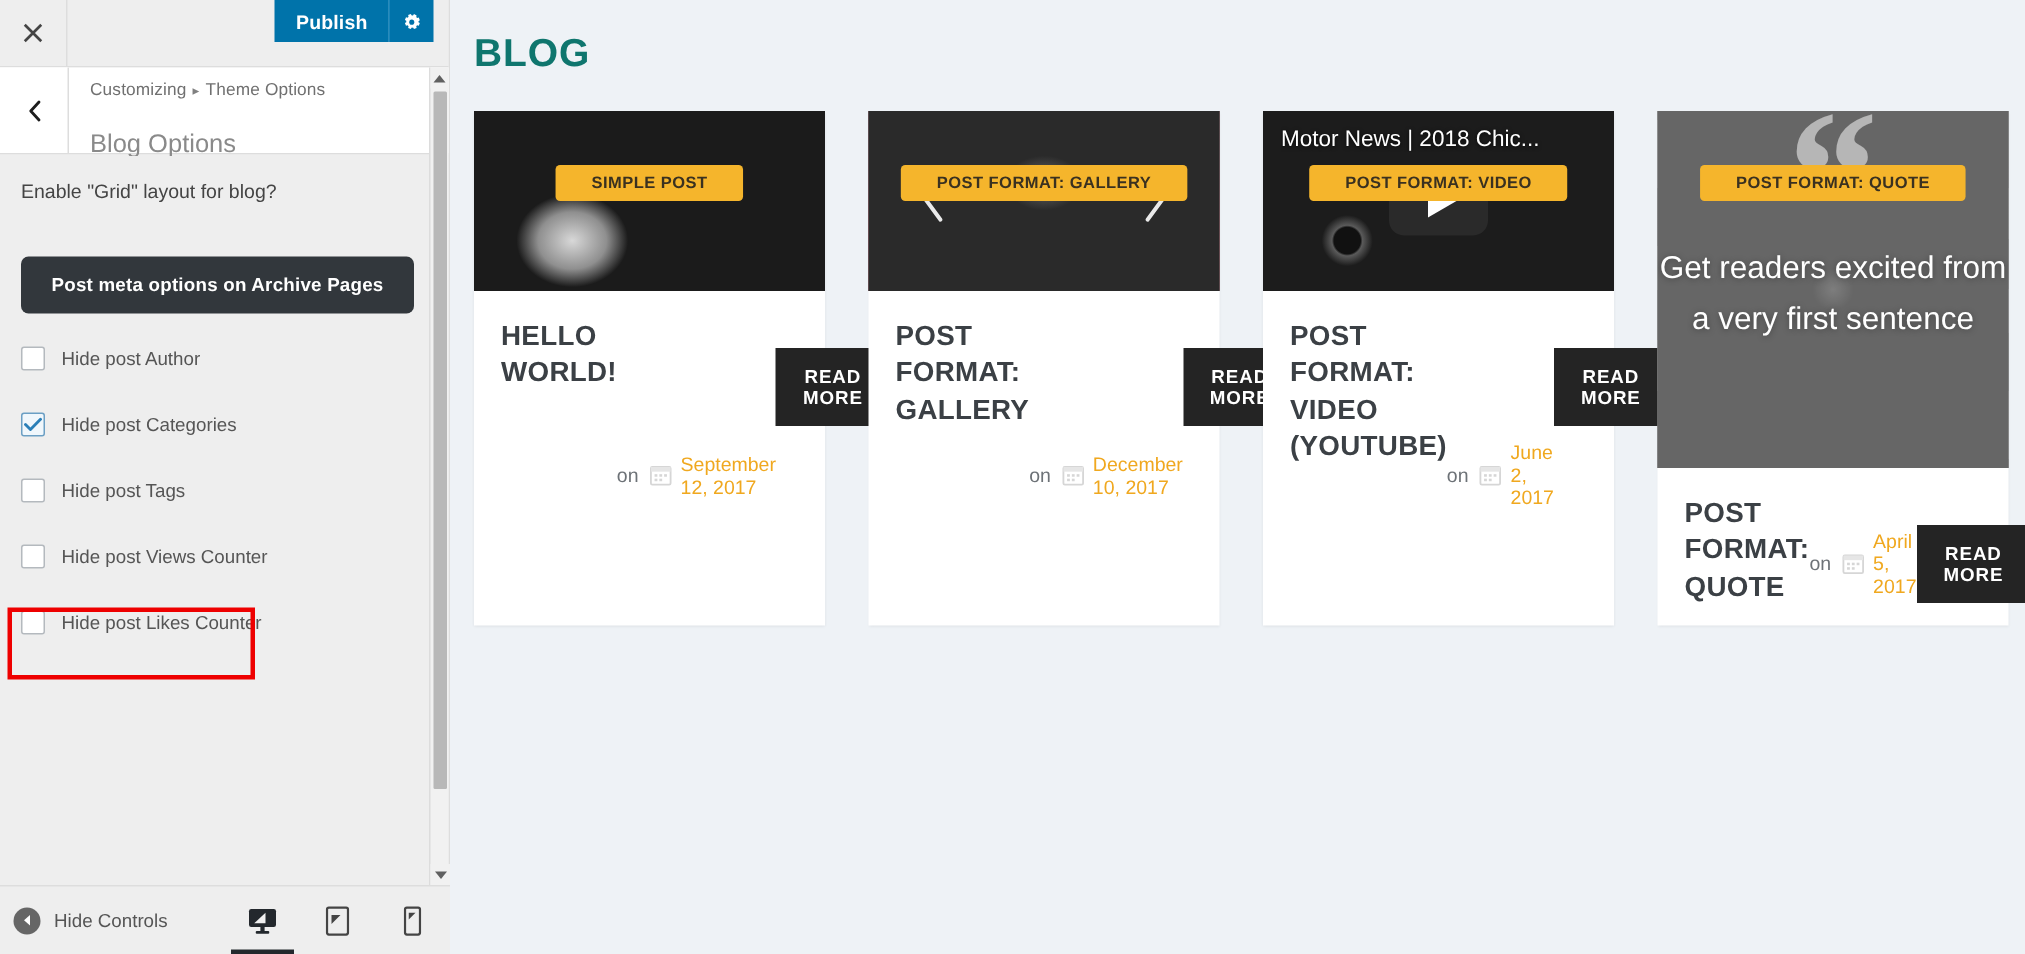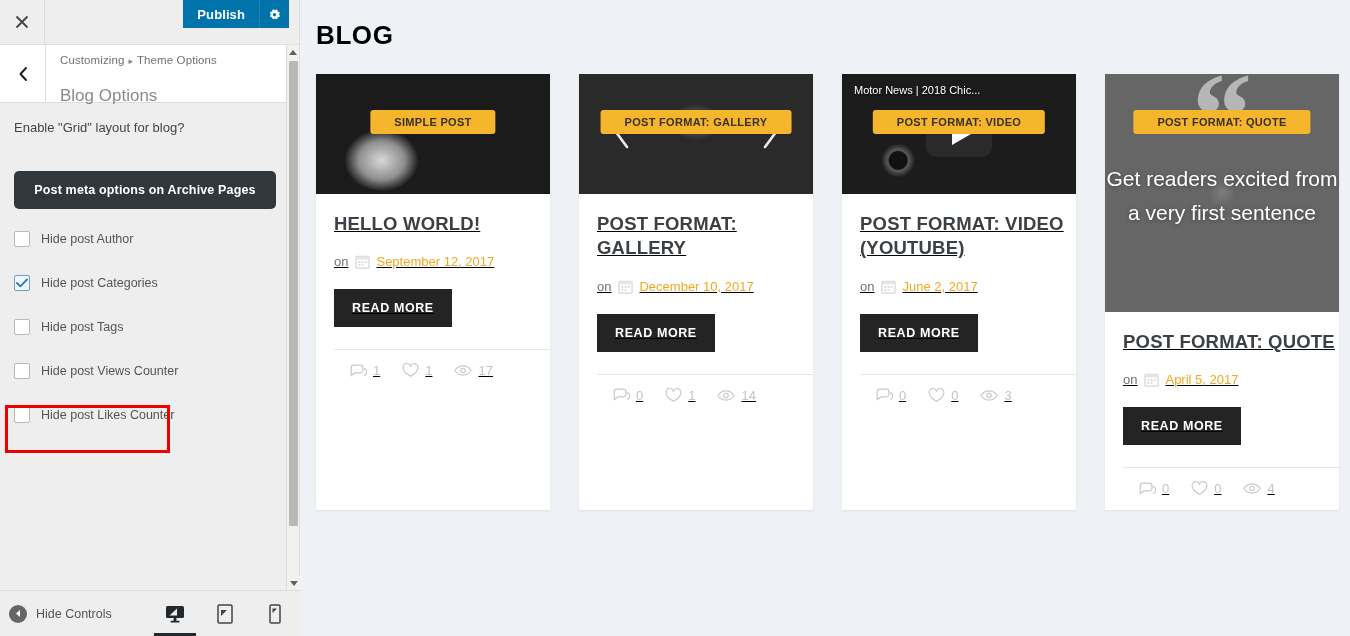--- a/index.html
+++ b/index.html
@@ -159,21 +159,21 @@
     content: ""; position: absolute; bottom: -8px; left: -10px;
     width: 42px; height: 4px; background: #23282d;
   }
 
   
   .preview {
     flex: 1; height: 636px; background: #eef2f6;
     padding: 0 0 0 16px; position: relative; overflow: hidden;
   }
   .blog-heading {
-    font-size: 26px; font-weight: 700; color: #000000;
+    font-size: 26px; font-weight: 700; color: #0f766e;
     letter-spacing: .6px; margin: 20px 0 0 0;
   }
 
   .grid {
     display: flex; gap: 29px; margin-top: 23px;
   }
   .card {
     width: 234px; background: #fff;
     box-shadow: 0 1px 2px rgba(0,0,0,.07);
     display: flex; flex-direction: column;
@@ -235,21 +235,21 @@
   .g-arrow {
     position: absolute; top: 50%; transform: translateY(-50%);
     z-index: 5; color: #fff; opacity: .9;
   }
   .g-arrow.prev { left: 32px; }
   .g-arrow.next { right: 32px; }
 
   
   .yt-title {
     position: absolute; z-index: 6; top: 10px; left: 12px; right: 12px;
-    color: #fff; font-size: 11px; font-weight: 500;
+    color: #fff; font-size: 15px; font-weight: 500;
     text-shadow: 0 1px 3px rgba(0,0,0,.8);
     white-space: nowrap; overflow: hidden;
   }
   .yt-play {
     position: absolute; z-index: 6; left: 50%; top: 50%;
     transform: translate(-50%,-50%);
     width: 66px; height: 46px; border-radius: 10px;
     background: rgba(45,45,45,.82);
     display: flex; align-items: center; justify-content: center;
   }
@@ -266,21 +266,21 @@
     color: rgba(255,255,255,.52); font-family: "Liberation Serif", serif;
     font-weight: 700;
   }
   .quote-text {
     position: absolute; z-index: 6; left: 0; right: 0; top: 88px;
     text-align: center; color: #fff; font-size: 21px; line-height: 1.63;
     text-shadow: 0 1px 4px rgba(0,0,0,.35);
   }
 
   
-  .card-body { padding: 18px 0 14px 18px; flex: 1; display: flex; flex-direction: column; text-decoration: underline; }
+  .card-body { padding: 18px 0 14px 18px; flex: 1; display: flex; flex-direction: row; }
   .post-title {
     font-size: 18.5px; font-weight: 700; color: #3b4045;
     letter-spacing: .2px; line-height: 1.32;
   }
   .post-date { margin-top: 18px; display: flex; align-items: center; font-size: 13px; }
   .on-text { color: #6d7277; margin-right: 7px; }
   .date-text { color: #f0a81f; }
   .cal-icon { margin-right: 6px; display: flex; }
   .read-more {
     margin-top: 20px; align-self: flex-start;

